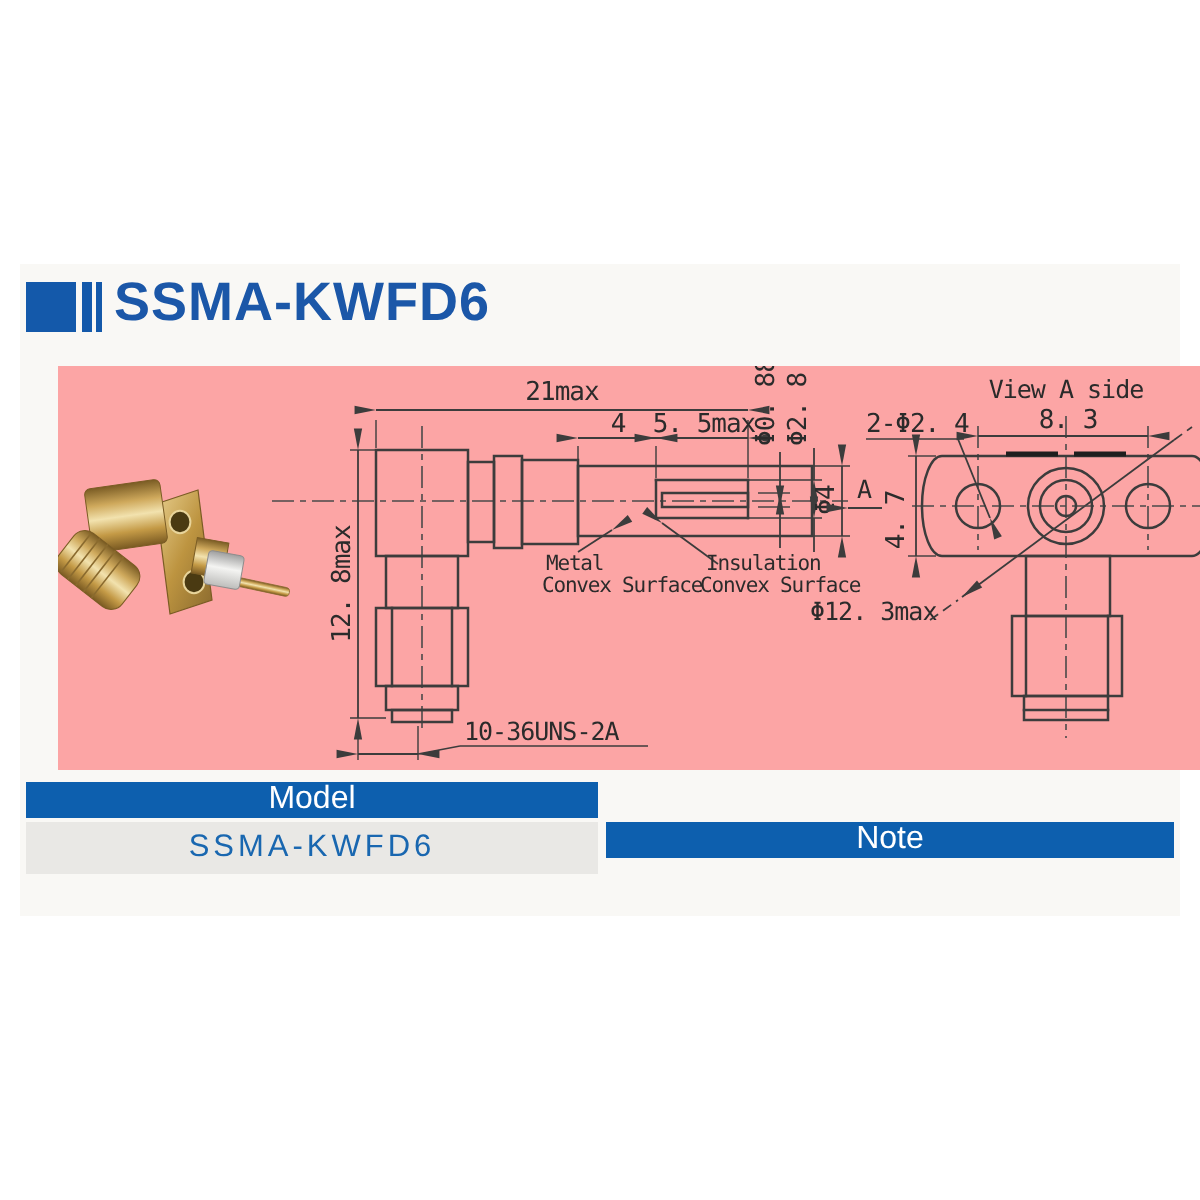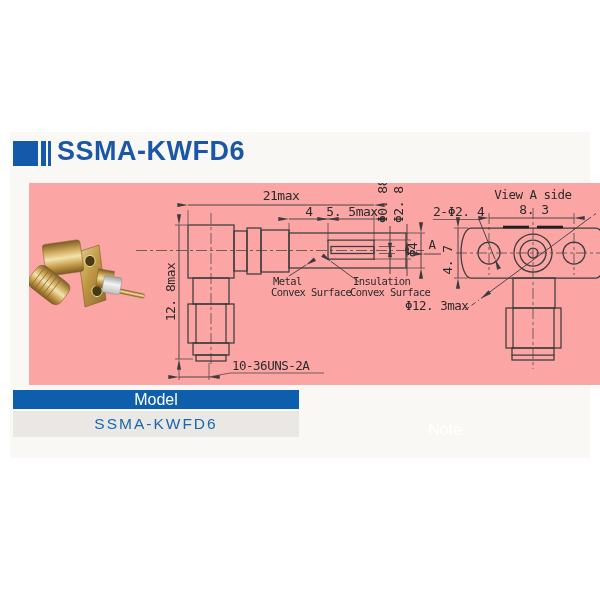--- a/index.html
+++ b/index.html
@@ -20,21 +20,21 @@
   .ext{stroke:#3c3c3c;stroke-width:.7;fill:none;}
   .cl{stroke:#4a4a4a;stroke-width:.8;fill:none;stroke-dasharray:11 3 3 3;}
   .dsh{stroke:#3c3c3c;stroke-width:.9;fill:none;stroke-dasharray:5 3;}
   .thk{stroke:#1f1f1f;stroke-width:2.6;fill:none;}
   text.d{font-family:"DejaVu Sans Mono",monospace;font-size:13px;fill:#2b2b2b;letter-spacing:-.5px;}
   text.s{font-family:"DejaVu Sans Mono",monospace;font-size:10.5px;fill:#2b2b2b;letter-spacing:-.6px;}
   text.v{font-family:"DejaVu Sans Mono",monospace;font-size:12.5px;fill:#2b2b2b;letter-spacing:-.5px;}
 
   
   .tbl{position:absolute;left:13px;top:390px;width:574px;}
-  .thead{display:flex;height:19px;}
+  .thead{display:flex;height:19px;align-items:center;}
   .trow{display:flex;height:26px;margin-top:2px;}
   .th{background:#0d5fae;color:#ffffff;font-size:16px;display:flex;align-items:center;justify-content:center;}
   .td{background:#e9e8e5;display:flex;align-items:center;justify-content:center;}
   .c1{width:286px;} .c2{width:284px;margin-top:40px;}
   .gap{width:4px;background:#f9f8f5;}
   .model-txt{color:#1967b0;font-size:15.5px;font-weight:500;letter-spacing:2px;}
 </style>
 </head>
 <body>
 

